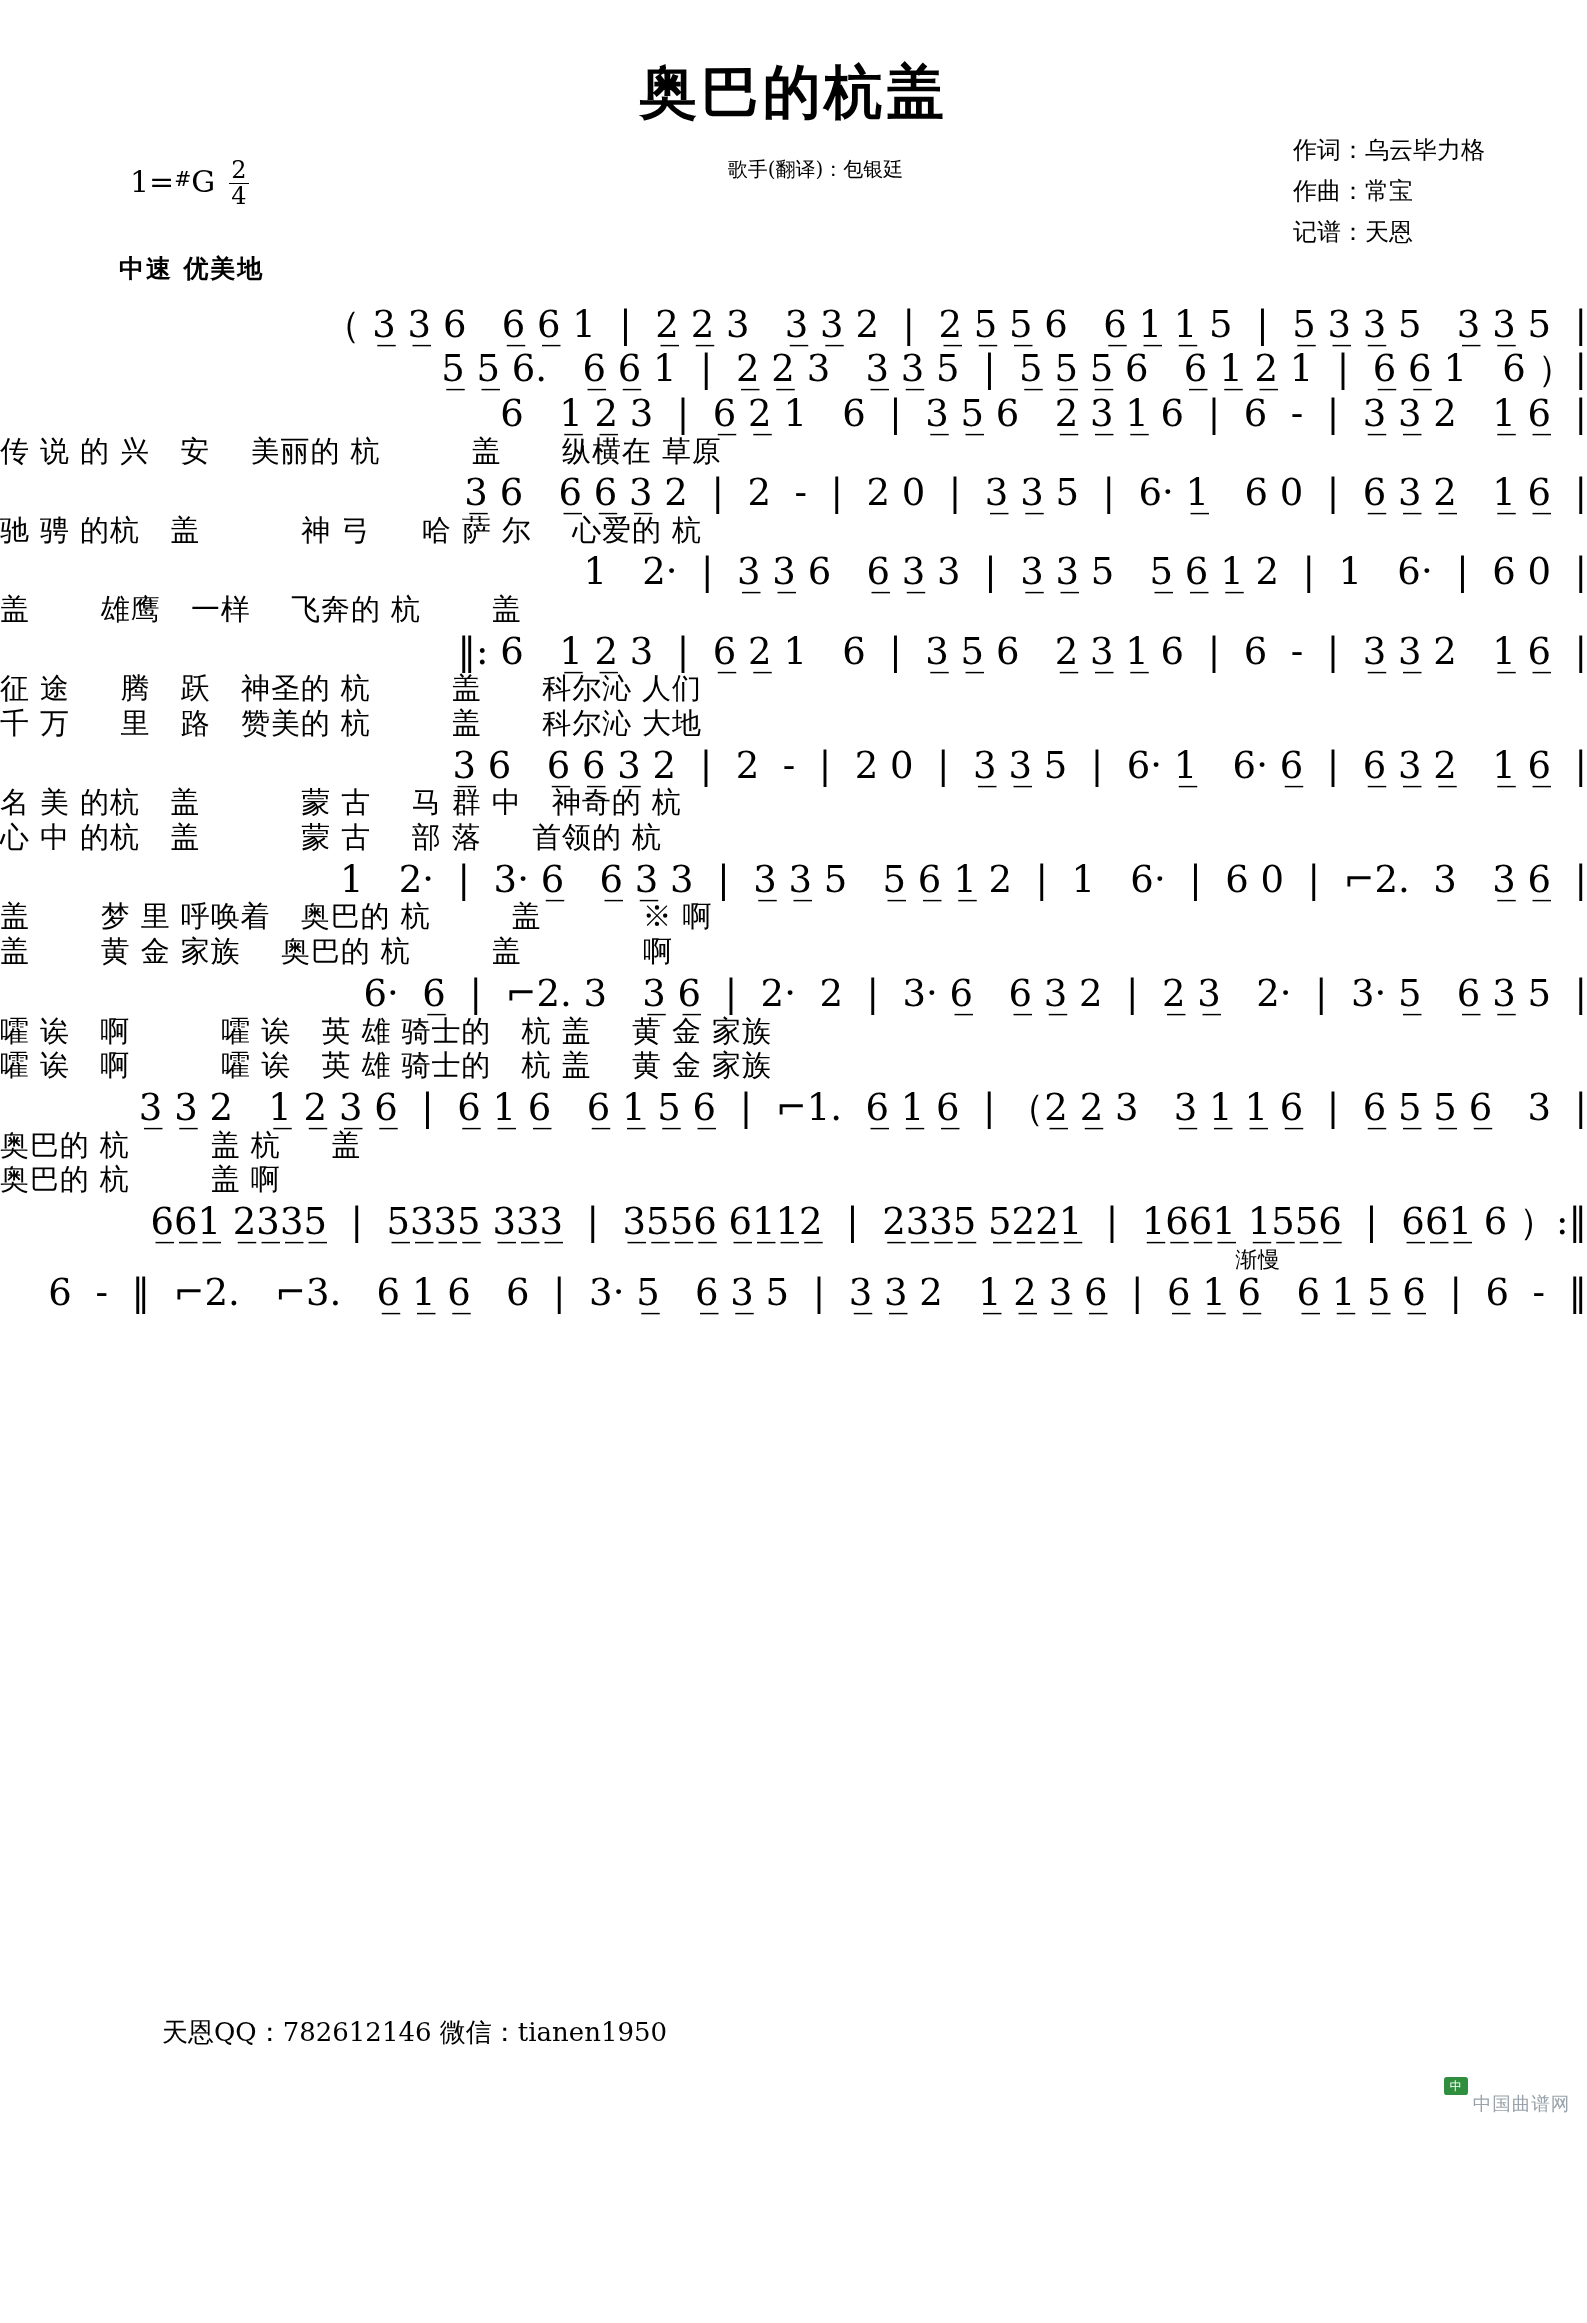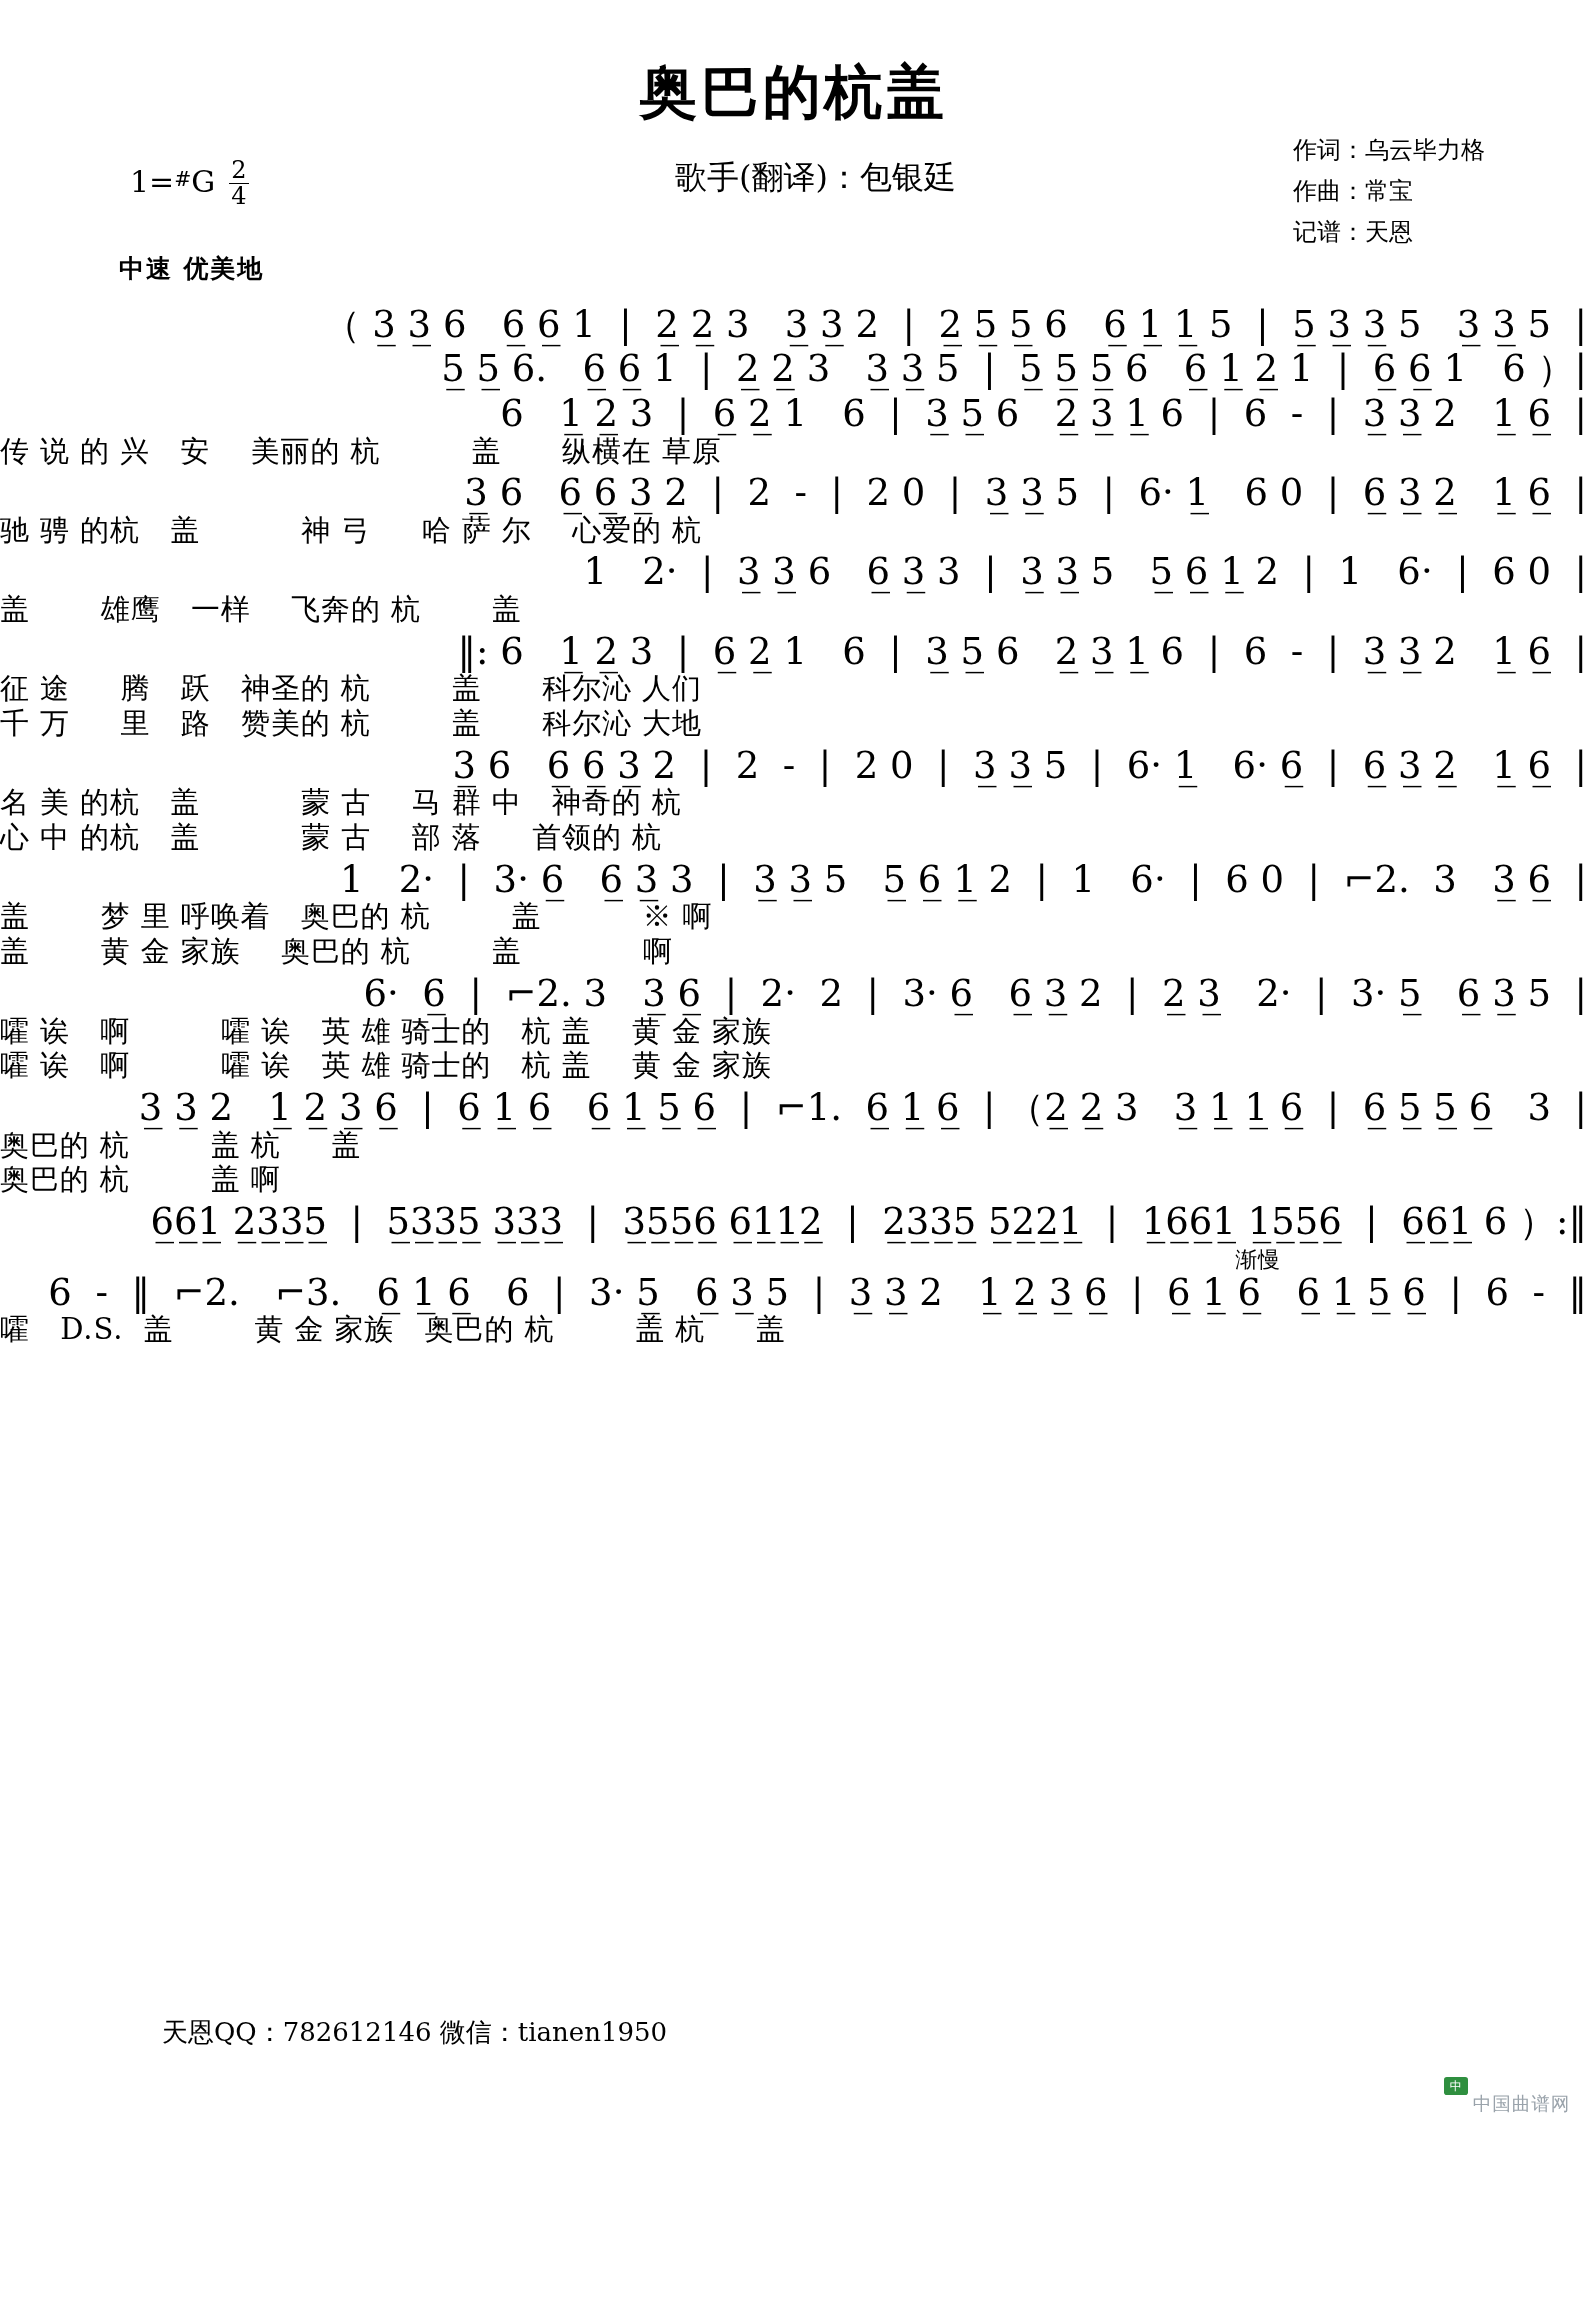--- a/index.html
+++ b/index.html
@@ -27,21 +27,21 @@
   .title {
     text-align: center;
     font-size: 58px;
     font-weight: bold;
     letter-spacing: 3.7px;
     padding-top: 54px;
     font-family: "DejaVu Serif", "Liberation Serif", serif;
   }
   .subtitle {
     text-align: center;
-    font-size: 32px;
+    font-size: 20px;
     margin-top: 24px;
     font-family: "DejaVu Serif", "Liberation Serif", serif;
     padding-left: 44px;
   }
   .credits {
     position: absolute;
     right: 102px;
     top: 130px;
     text-align: left;
     font-size: 24px;
@@ -209,21 +209,20 @@
     </div>
 
     <div class="sysblock">
       <div class="rawline">6̲6̲1̲ 2̲3̲3̲5̲  |  5̲3̲3̲5̲ 3̲3̲3̲  |  3̲5̲5̲6̲ 6̲1̲1̲2̲  |  2̲3̲3̲5̲ 5̲2̲2̲1̲  |  1̲6̲6̲1̲ 1̲5̲5̲6̲  |  6̲6̲1̲ 6 ）:‖</div>
       <div class="lyricline"></div>
     </div>
 
     <div class="sysblock">
       <div class="lyricline" style="font-size:22px;text-align:right;padding-right:306px;">渐慢</div>
       <div class="rawline">6  -  ‖  ⌐2.   ⌐3.   6̲ 1̲ 6̲   6  |  3· 5̲   6̲ 3̲ 5  |  3̲ 3̲ 2   1̲ 2̲ 3̲ 6̲  |  6̲ 1̲ 6̲   6̲ 1̲ 5̲ 6̲  |  6  -  ‖</div>
-      <div class="lyricline">嚯   D.S.  盖        黄 金 家族   奥巴的 杭        盖 杭     盖</div>
     </div>
 
   </div>
 
   <div class="footer">天恩QQ：782612146  微信：tianen1950</div>
 
   <div class="watermark">
     <span class="wm-badge">中国</span><span>中国曲谱网</span>
   </div>
 

